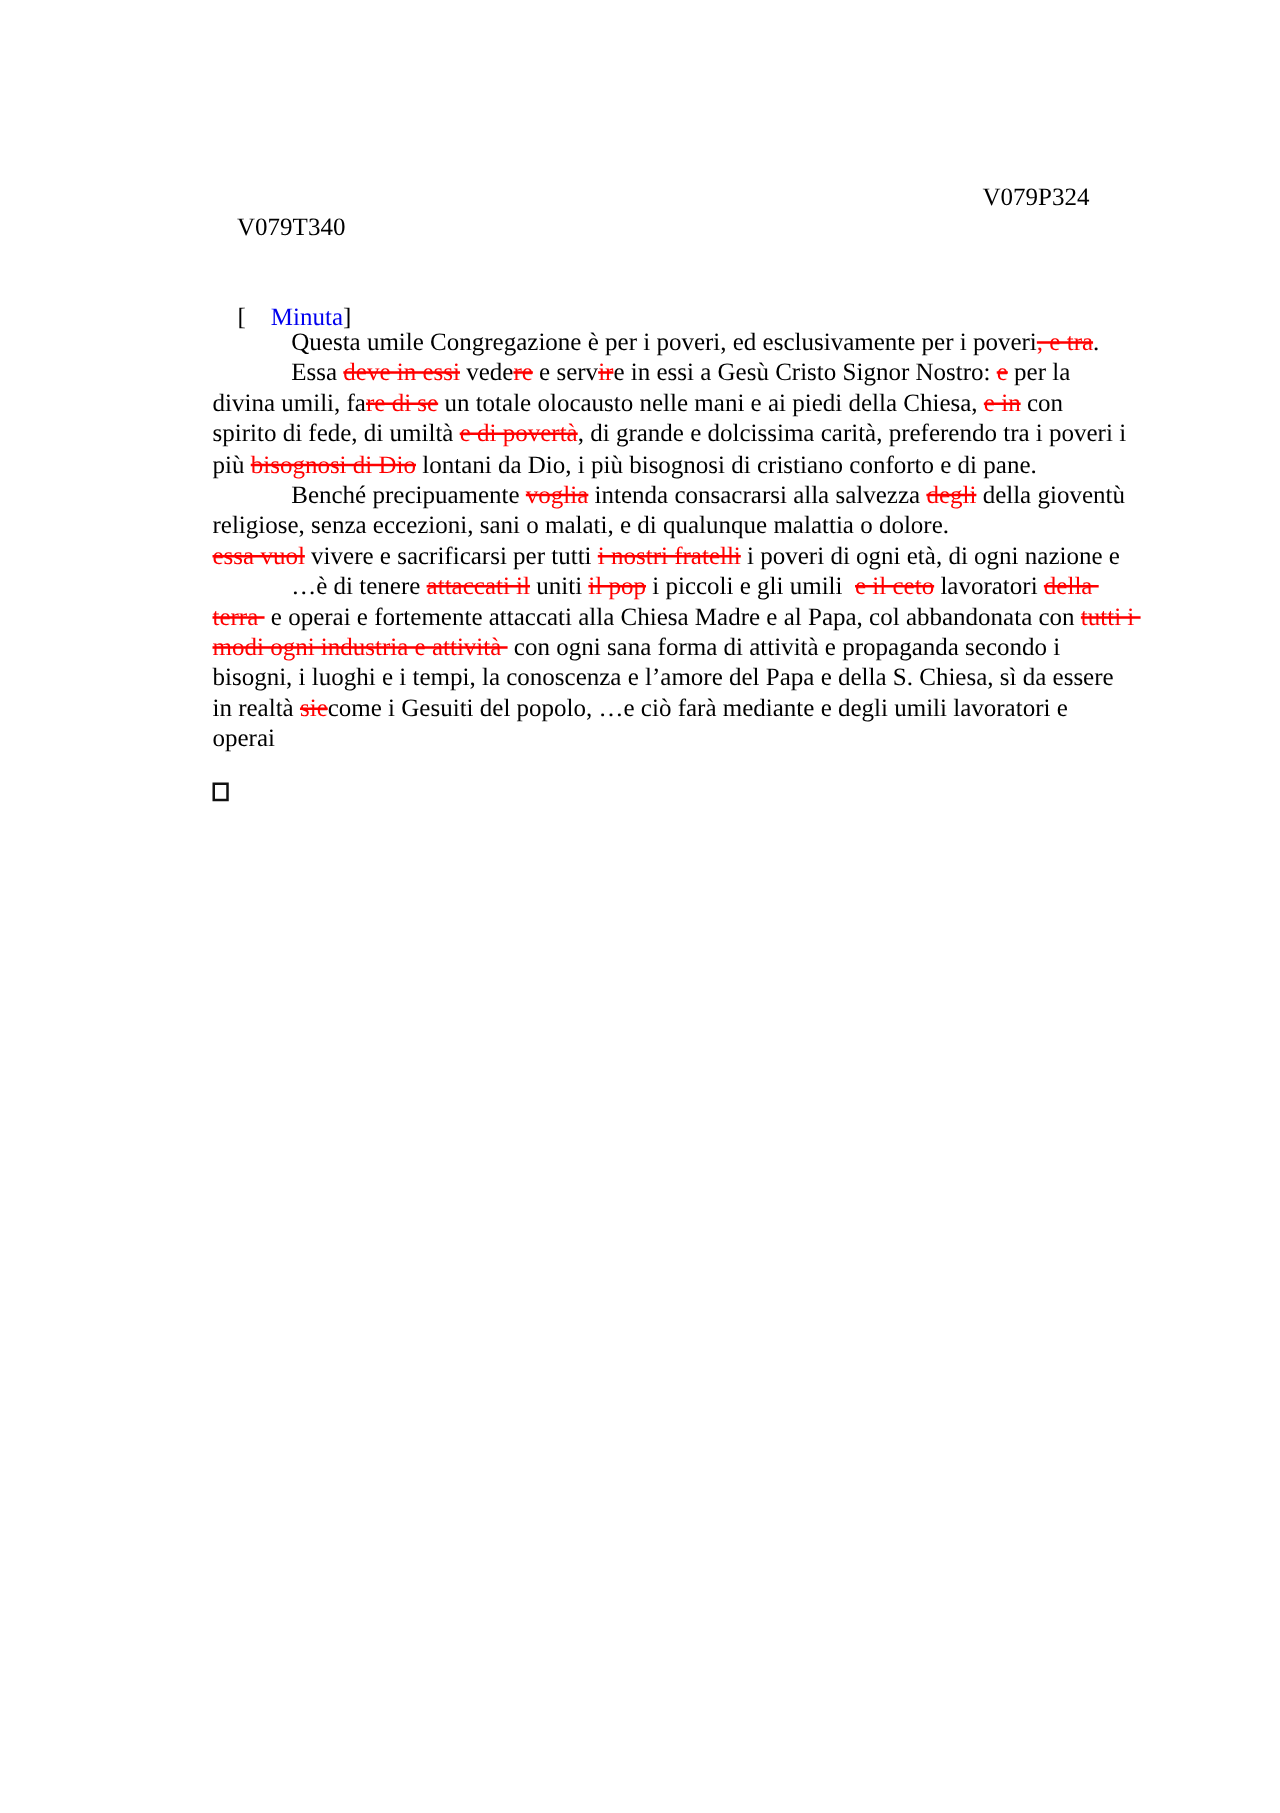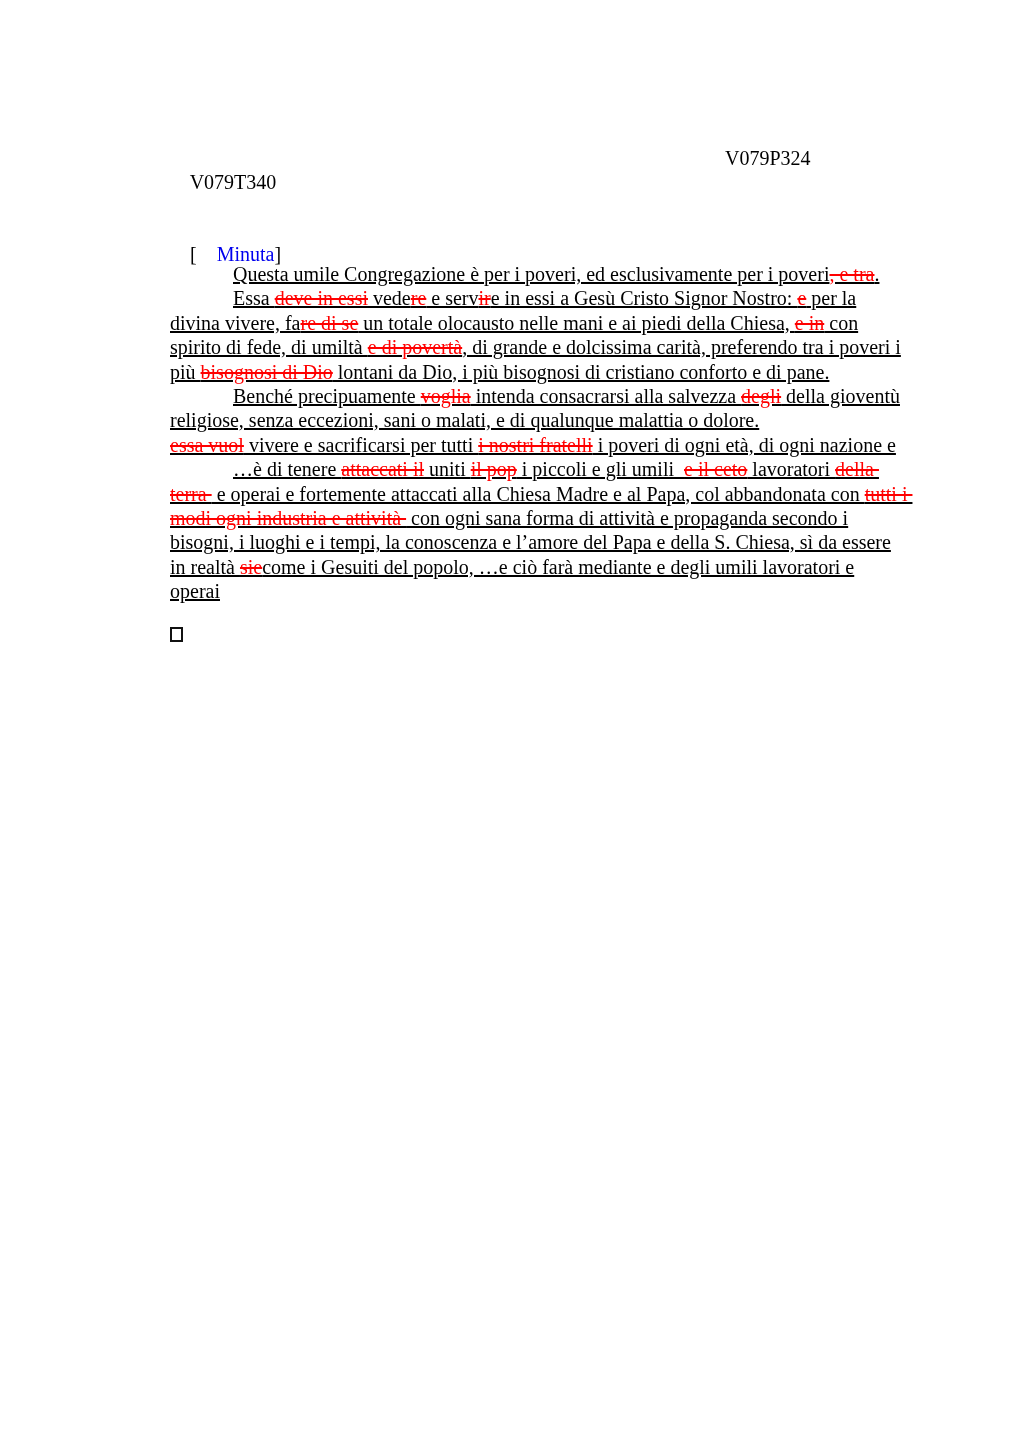--- a/index.html
+++ b/index.html
@@ -25,41 +25,40 @@
     font-size: 20px;
     line-height: 24.4px;
   }
   .header-row {
     position: relative;
     height: 25px;
     white-space: pre;
   }
   .header-right {
     position: absolute;
-    left: 555px;
+    left: 616px;
     top: 0;
   }
   .minuta-row {
     margin-top: 47px;
     height: 25px;
     white-space: pre;
   }
   .minuta-link {
     color: var(--link-color);
     text-decoration: none;
     cursor: pointer;
     margin-left: 20px;
   }
   .doc-body {
     margin-top: 19px;
   }
   .line {
     white-space: pre;
     height: 24.4px;
-    text-decoration: underline;
   }
   .line.indent {
     padding-left: 63px;
   }
   .del {
     color: var(--deleted-color);
     text-decoration: line-through;
     text-decoration-thickness: 1.5px;
   }
   .endmark-row {
@@ -84,21 +83,21 @@
     <span class="header-right">V079P324</span>
   </div>
 
   <div class="minuta-row">
     <span>[</span><a class="minuta-link">Minuta</a><span>]</span>
   </div>
 
   <div class="doc-body" id="doc-body">
       <div class="line indent"><span class="txt">Questa umile Congregazione è per i poveri, ed esclusivamente per i poveri</span><span class="del">, e tra</span><span class="txt">.</span></div>
       <div class="line indent"><span class="txt">Essa </span><span class="del">deve in essi</span><span class="txt"> vede</span><span class="del">re</span><span class="txt"> e serv</span><span class="del">ir</span><span class="txt">e in essi a Gesù Cristo Signor Nostro: </span><span class="del">e</span><span class="txt"> per la</span></div>
-      <div class="line"><span class="txt">divina vivere, fa</span><span class="del">re di se</span><span class="txt"> un totale olocausto nelle mani e ai piedi della Chiesa, </span><span class="del">e in</span><span class="txt"> con</span></div>
+      <div class="line"><span class="txt">divina umili, fa</span><span class="del">re di se</span><span class="txt"> un totale olocausto nelle mani e ai piedi della Chiesa, </span><span class="del">e in</span><span class="txt"> con</span></div>
       <div class="line"><span class="txt">spirito di fede, di umiltà </span><span class="del">e di povertà</span><span class="txt">, di grande e dolcissima carità, preferendo tra i poveri i</span></div>
       <div class="line"><span class="txt">più </span><span class="del">bisognosi di Dio</span><span class="txt"> lontani da Dio, i più bisognosi di cristiano conforto e di pane.</span></div>
       <div class="line indent"><span class="txt">Benché precipuamente </span><span class="del">voglia</span><span class="txt"> intenda consacrarsi alla salvezza </span><span class="del">degli</span><span class="txt"> della gioventù</span></div>
       <div class="line"><span class="txt">religiose, senza eccezioni, sani o malati, e di qualunque malattia o dolore.</span></div>
       <div class="line"><span class="del">essa vuol</span><span class="txt"> vivere e sacrificarsi per tutti </span><span class="del">i nostri fratelli</span><span class="txt"> i poveri di ogni età, di ogni nazione e</span></div>
       <div class="line indent"><span class="txt">…è di tenere </span><span class="del">attaccati il</span><span class="txt"> uniti </span><span class="del">il pop</span><span class="txt"> i piccoli e gli umili  </span><span class="del">e il ceto</span><span class="txt"> lavoratori </span><span class="del">della </span></div>
       <div class="line"><span class="del">terra </span><span class="txt"> e operai e fortemente attaccati alla Chiesa Madre e al Papa, col abbandonata con </span><span class="del">tutti i </span></div>
       <div class="line"><span class="del">modi ogni industria e attività </span><span class="txt"> con ogni sana forma di attività e propaganda secondo i</span></div>
       <div class="line"><span class="txt">bisogni, i luoghi e i tempi, la conoscenza e l’amore del Papa e della S. Chiesa, sì da essere</span></div>
       <div class="line"><span class="txt">in realtà </span><span class="del">sie</span><span class="txt">come i Gesuiti del popolo, …e ciò farà mediante e degli umili lavoratori e</span></div>

